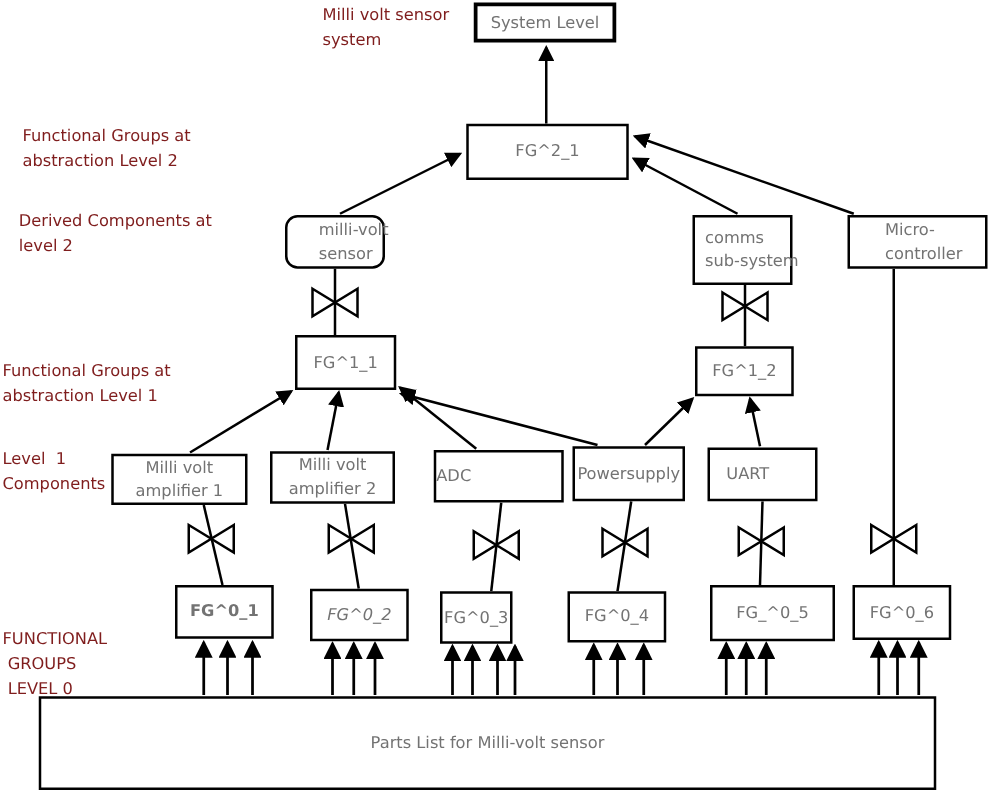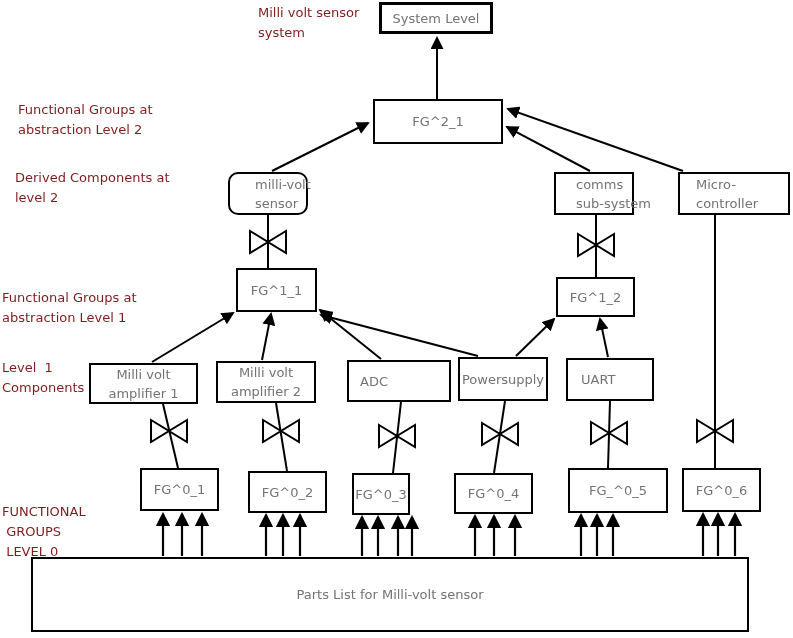--- a/index.html
+++ b/index.html
@@ -77,35 +77,35 @@
         <path d="M482,423 L500,434 L482,445 Z M518,423 L500,434 L518,445 Z" fill="#fff" stroke="#000000" stroke-width="2"></path>
         <path d="M591,422 L609,433 L591,444 Z M627,422 L609,433 L627,444 Z" fill="#fff" stroke="#000000" stroke-width="2"></path>
         <path d="M697,420 L715,431 L697,442 Z M733,420 L715,431 L733,442 Z" fill="#fff" stroke="#000000" stroke-width="2"></path>
       </g>
   </svg>
   <div id="nodes">
       <div class="node center" style="left: 379px; top: 2px; width: 114px; height: 32px; border-width: 3px;">System Level</div>
       <div class="node center" style="left: 373px; top: 99px; width: 130px; height: 45px; border-width: 2px;">FG^2_1</div>
       <div class="node left" style="left: 228px; top: 172px; width: 80px; height: 43px; border-width: 2px; padding-left: 25px; border-radius: 10px;">milli-volt
 sensor</div>
-      <div class="node left" style="left: 554px; top: 172px; width: 80px; height: 43px; border-width: 2px; padding-left: 20px;">comms
+      <div class="node left" style="left: 554px; top: 172px; width: 80px; height: 56px; border-width: 2px; padding-left: 8px;">comms
 sub-system</div>
-      <div class="node left" style="left: 678px; top: 172px; width: 112px; height: 43px; border-width: 2px; padding-left: 16px;">Micro-
+      <div class="node left" style="left: 678px; top: 172px; width: 112px; height: 43px; border-width: 2px; padding-left: 28px;">Micro-
 controller</div>
       <div class="node center" style="left: 236px; top: 268px; width: 81px; height: 44px; border-width: 2px;">FG^1_1</div>
       <div class="node center" style="left: 556px; top: 277px; width: 79px; height: 40px; border-width: 2px;">FG^1_2</div>
       <div class="node center" style="left: 89px; top: 363px; width: 109px; height: 41px; border-width: 2px;">Milli volt
 amplifier 1</div>
       <div class="node center" style="left: 216px; top: 361px; width: 100px; height: 42px; border-width: 2px;">Milli volt
 amplifier 2</div>
-      <div class="node left" style="left: 347px; top: 360px; width: 104px; height: 42px; border-width: 2px; padding-left: 11px;">ADC</div>
+      <div class="node left" style="left: 347px; top: 360px; width: 104px; height: 42px; border-width: 2px; ">ADC</div>
       <div class="node center" style="left: 458px; top: 357px; width: 90px; height: 44px; border-width: 2px;">Powersupply</div>
       <div class="node left" style="left: 566px; top: 358px; width: 88px; height: 43px; border-width: 2px; padding-left: 13px;">UART</div>
-      <div class="node center" style="left: 140px; top: 468px; width: 79px; height: 43px; border-width: 2px;">FG^0_1</div>
-      <div class="node center" style="left: 248px; top: 471px; width: 79px; height: 42px; border-width: 2px;">FG^0_2</div>
+      <div class="node center" style="left: 140px; top: 468px; width: 79px; height: 43px; border-width: 2px; font-weight: bold;">FG^0_1</div>
+      <div class="node center" style="left: 248px; top: 471px; width: 79px; height: 42px; border-width: 2px; font-style: italic;">FG^0_2</div>
       <div class="node center" style="left: 352px; top: 473px; width: 58px; height: 42px; border-width: 2px;">FG^0_3</div>
       <div class="node center" style="left: 454px; top: 473px; width: 79px; height: 41px; border-width: 2px;">FG^0_4</div>
       <div class="node center" style="left: 568px; top: 468px; width: 100px; height: 45px; border-width: 2px;">FG_^0_5</div>
       <div class="node center" style="left: 682px; top: 468px; width: 79px; height: 44px; border-width: 2px;">FG^0_6</div>
       <div class="node center" style="left: 31px; top: 557px; width: 718px; height: 75px; border-width: 2px;">Parts List for Milli-volt sensor</div>
     </div>
   <div id="labels">
       <div class="side-label" style="left: 258px; top: 3px;">Milli volt sensor
 system</div>
       <div class="side-label" style="left: 18px; top: 100px;">Functional Groups at

